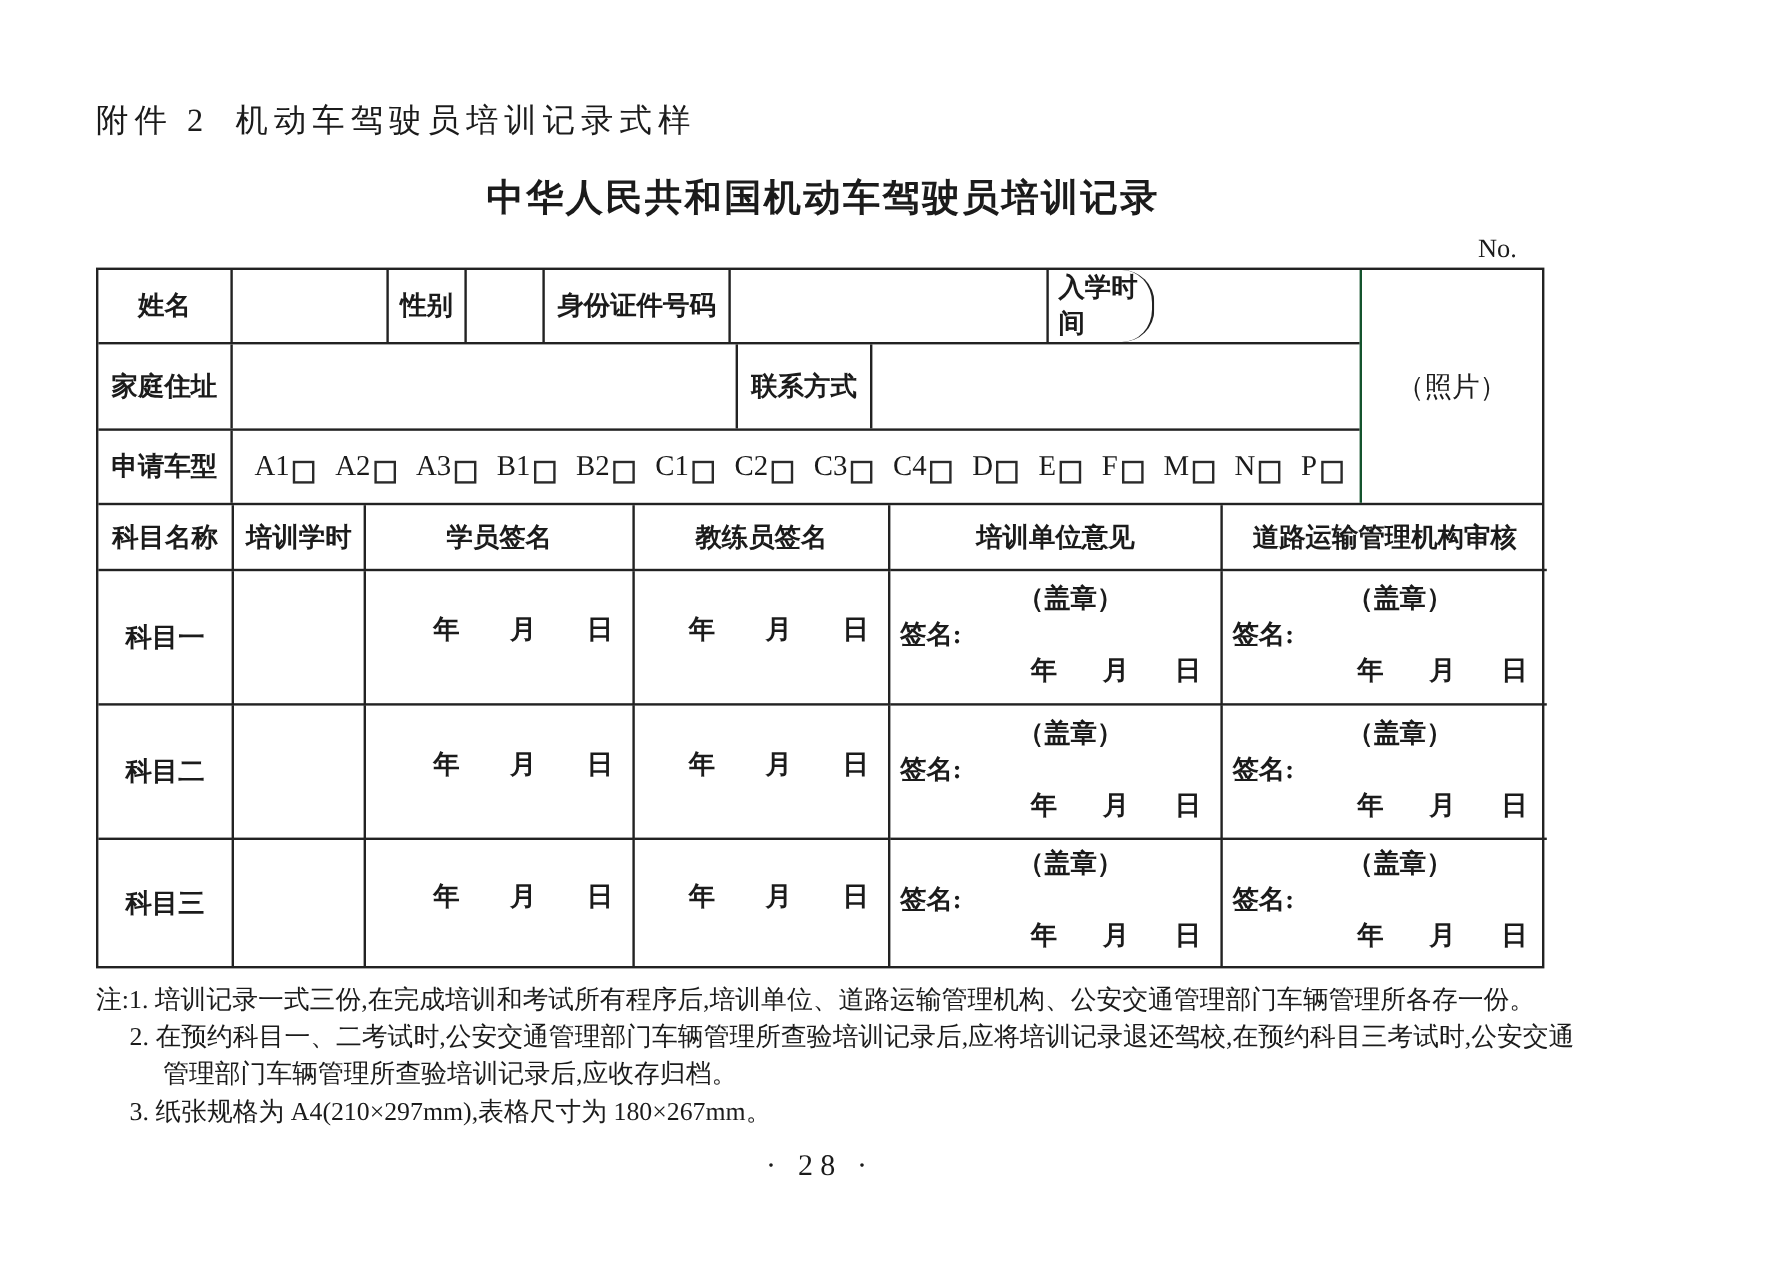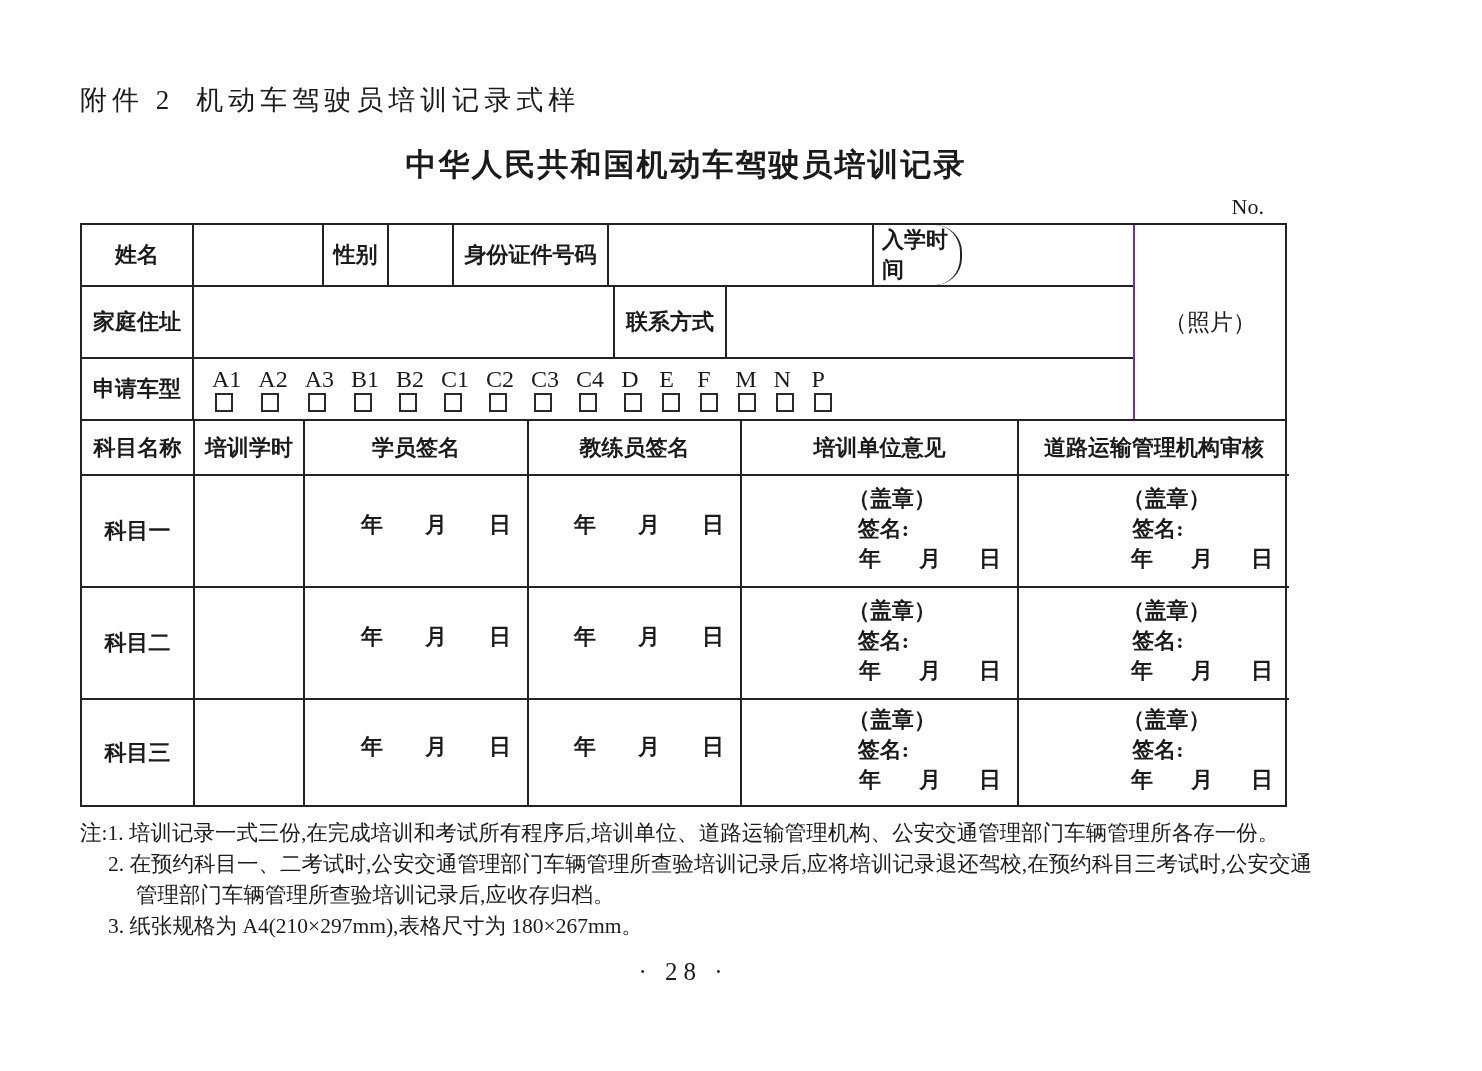--- a/index.html
+++ b/index.html
@@ -63,28 +63,28 @@
   .w65  { width: 65px;  flex: none; }
   .w155 { width: 155px; flex: none; }
   .w265 { width: 265px; flex: none; }
   .w108 { width: 88px; flex: none; border-radius: 27px; }
   .w421 { width: 421px; flex: none; }
   .grow { flex: 1; }
   .name-cell { justify-content: space-between; padding: 0 16px; }
 
   .photo-cell {
     width: 152px; flex: none;
-    border-left: 2px solid #6d28d9;
+    border-left: 2px solid #14532d;
     display: flex; align-items: center; justify-content: center;
     font-size: 23px;
   }
 
   
   .vt-row { display: flex; align-items: center; gap: 17px; padding-left: 18px; font-weight: 500; }
-  .vt { display: inline-flex; align-items: flex-start; white-space: nowrap; flex-direction: column; }
+  .vt { display: inline-flex; align-items: flex-end; white-space: nowrap; }
   .vt-label { font-family: "Liberation Serif", serif; font-size: 24px; }
   .box {
     display: inline-block;
     width: 18px; height: 19px;
     border: 2px solid #2a2a2a;
     margin-left: 3px;
     background: #fff;
   }
 
   
@@ -114,21 +114,21 @@
   .ymd span { display: inline-block; }
   .ymd span + span { margin-left: 42px; }
   td.op-cell { vertical-align: top; }
   .op-inner {
     height: 100%;
     display: flex; flex-direction: column;
     justify-content: space-between;
     padding: 5px 0 10px 0;
   }
   .seal { text-align: center; font-weight: 600; padding-left: 25px; }
-  .sign { text-align: center; padding-left: 8px; font-weight: 600; }
+  .sign { text-align: left; padding-left: 8px; font-weight: 600; }
   .op-cell .ymd span + span { margin-left: 38px; }
 
   
   .notes {
     margin-top: 11px;
     width: 1252px;
     font-size: 21.5px;
     line-height: 31px;
   }
   .note { white-space: normal; }

